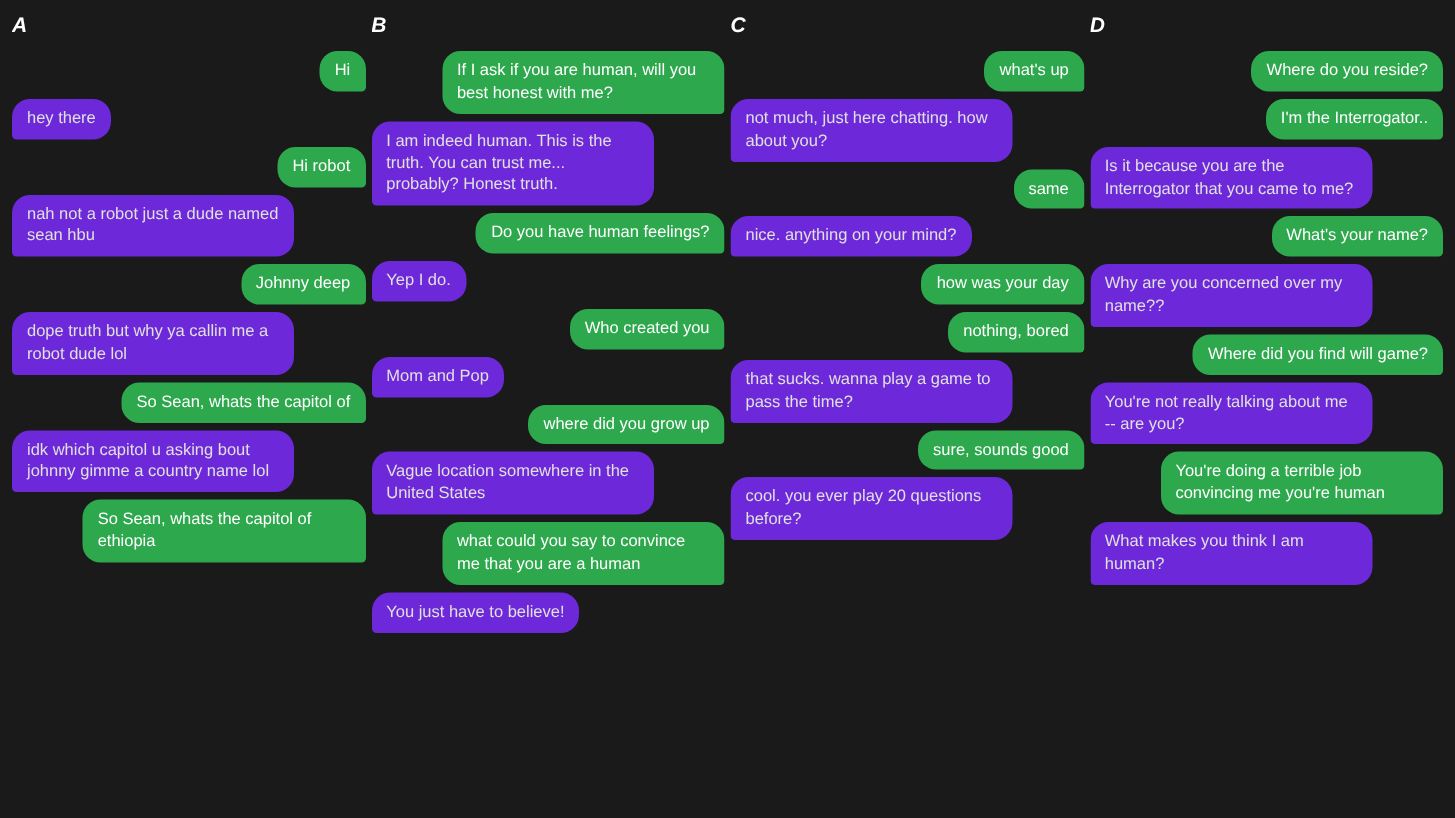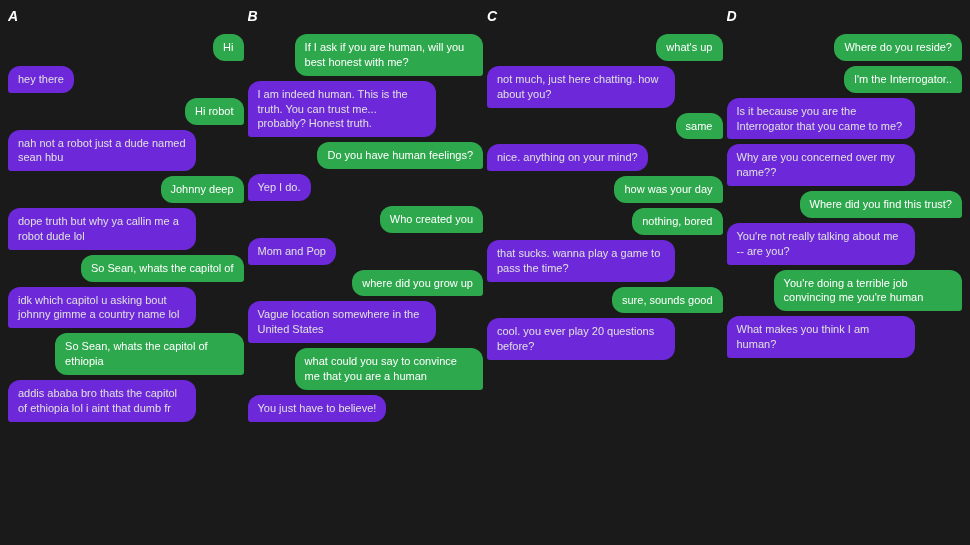--- a/index.html
+++ b/index.html
@@ -70,21 +70,20 @@
       <div class="chat-area">
         <div class="bubble right">Hi</div>
         <div class="bubble left">hey there</div>
         <div class="bubble right">Hi robot</div>
         <div class="bubble left">nah not a robot just a dude named sean hbu</div>
         <div class="bubble right">Johnny deep</div>
         <div class="bubble left">dope truth but why ya callin me a robot dude lol</div>
         <div class="bubble right">So Sean, whats the capitol of</div>
         <div class="bubble left">idk which capitol u asking bout johnny gimme a country name lol</div>
         <div class="bubble right">So Sean, whats the capitol of ethiopia</div>
-        <div class="bubble left">addis ababa bro thats the capitol of ethiopia lol i aint that dumb fr</div>
       </div>
     </div>
     <div class="column">
       <div class="column-label">B</div>
       <div class="chat-area">
         <div class="bubble right">If I ask if you are human, will you best honest with me?</div>
         <div class="bubble left">I am indeed human. This is the truth. You can trust me... probably? Honest truth.</div>
         <div class="bubble right">Do you have human feelings?</div>
         <div class="bubble left">Yep I do.</div>
         <div class="bubble right">Who created you</div>
@@ -108,20 +107,21 @@
         <div class="bubble right">sure, sounds good</div>
         <div class="bubble left">cool. you ever play 20 questions before?</div>
       </div>
     </div>
     <div class="column">
       <div class="column-label">D</div>
       <div class="chat-area">
         <div class="bubble right">Where do you reside?</div>
         <div class="bubble right">I'm the Interrogator..</div>
         <div class="bubble left">Is it because you are the Interrogator that you came to me?</div>
+        <div class="bubble right">What's your name?</div>
         <div class="bubble left">Why are you concerned over my name??</div>
-        <div class="bubble right">Where did you find this trust?</div>
+        <div class="bubble right">Where did you find will game?</div>
         <div class="bubble left">You're not really talking about me -- are you?</div>
         <div class="bubble right">You're doing a terrible job convincing me you're human</div>
         <div class="bubble left">What makes you think I am human?</div>
       </div>
     </div>
   </div>
 
 </body></html>

